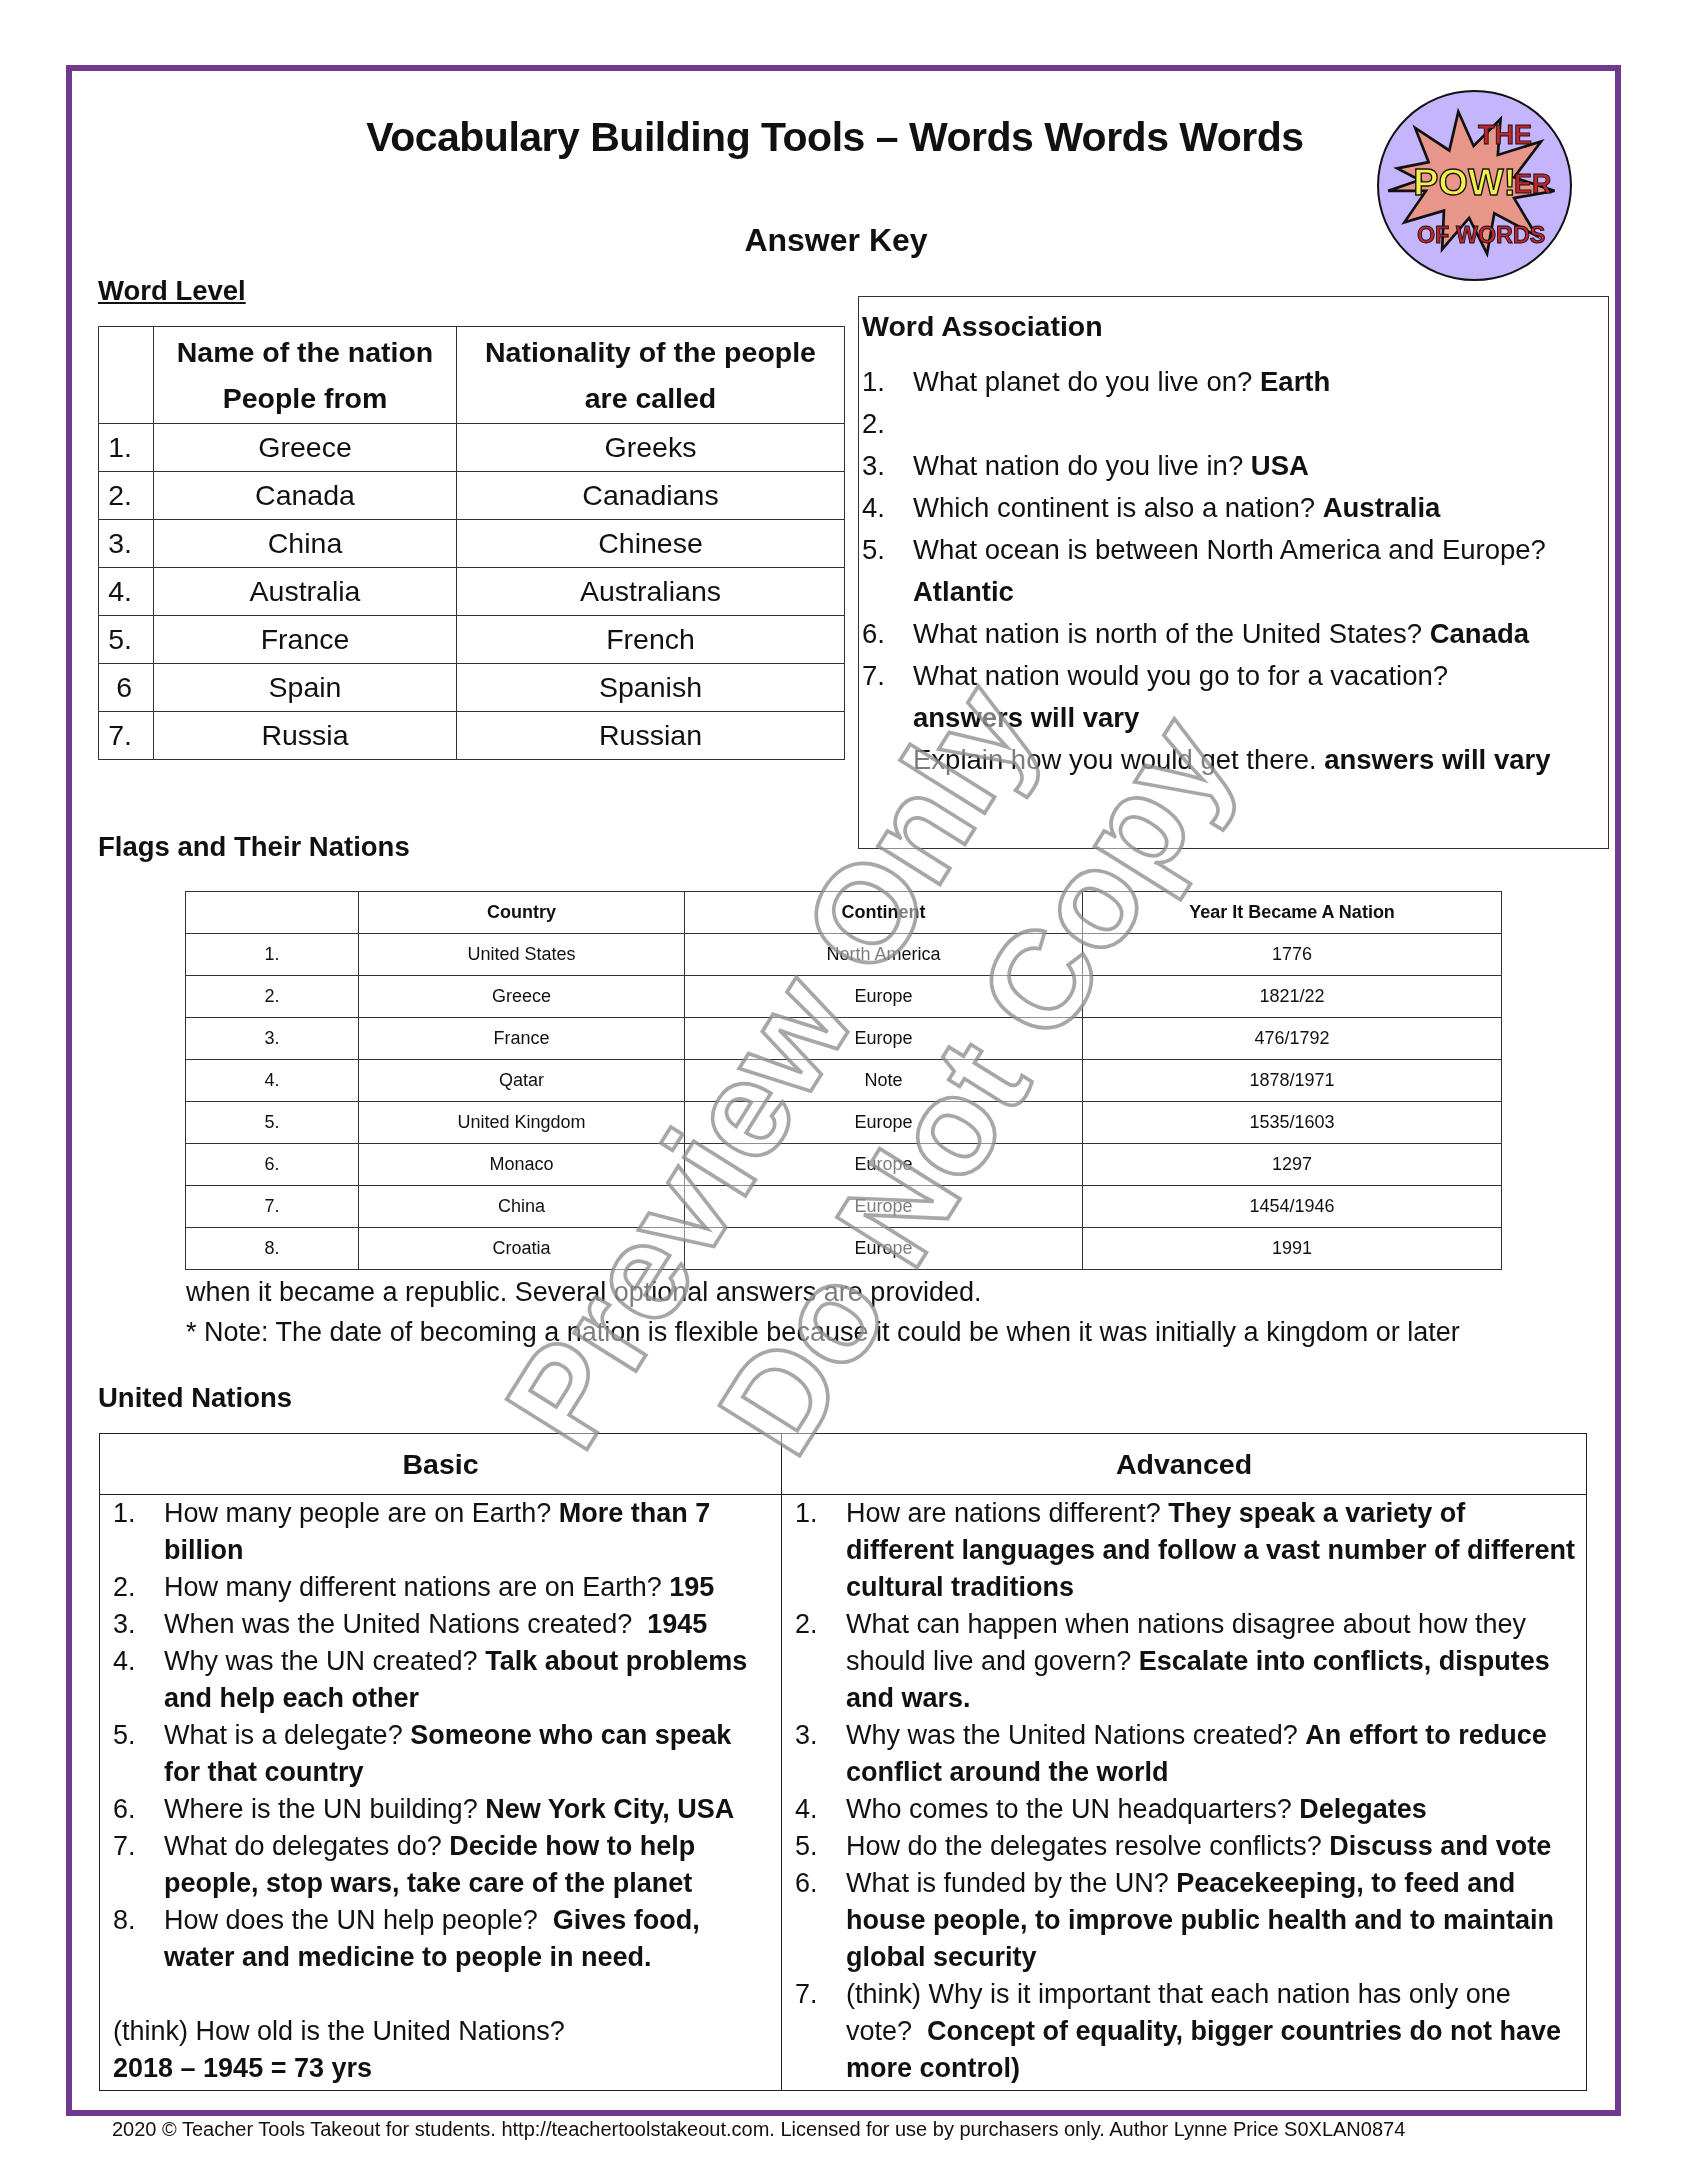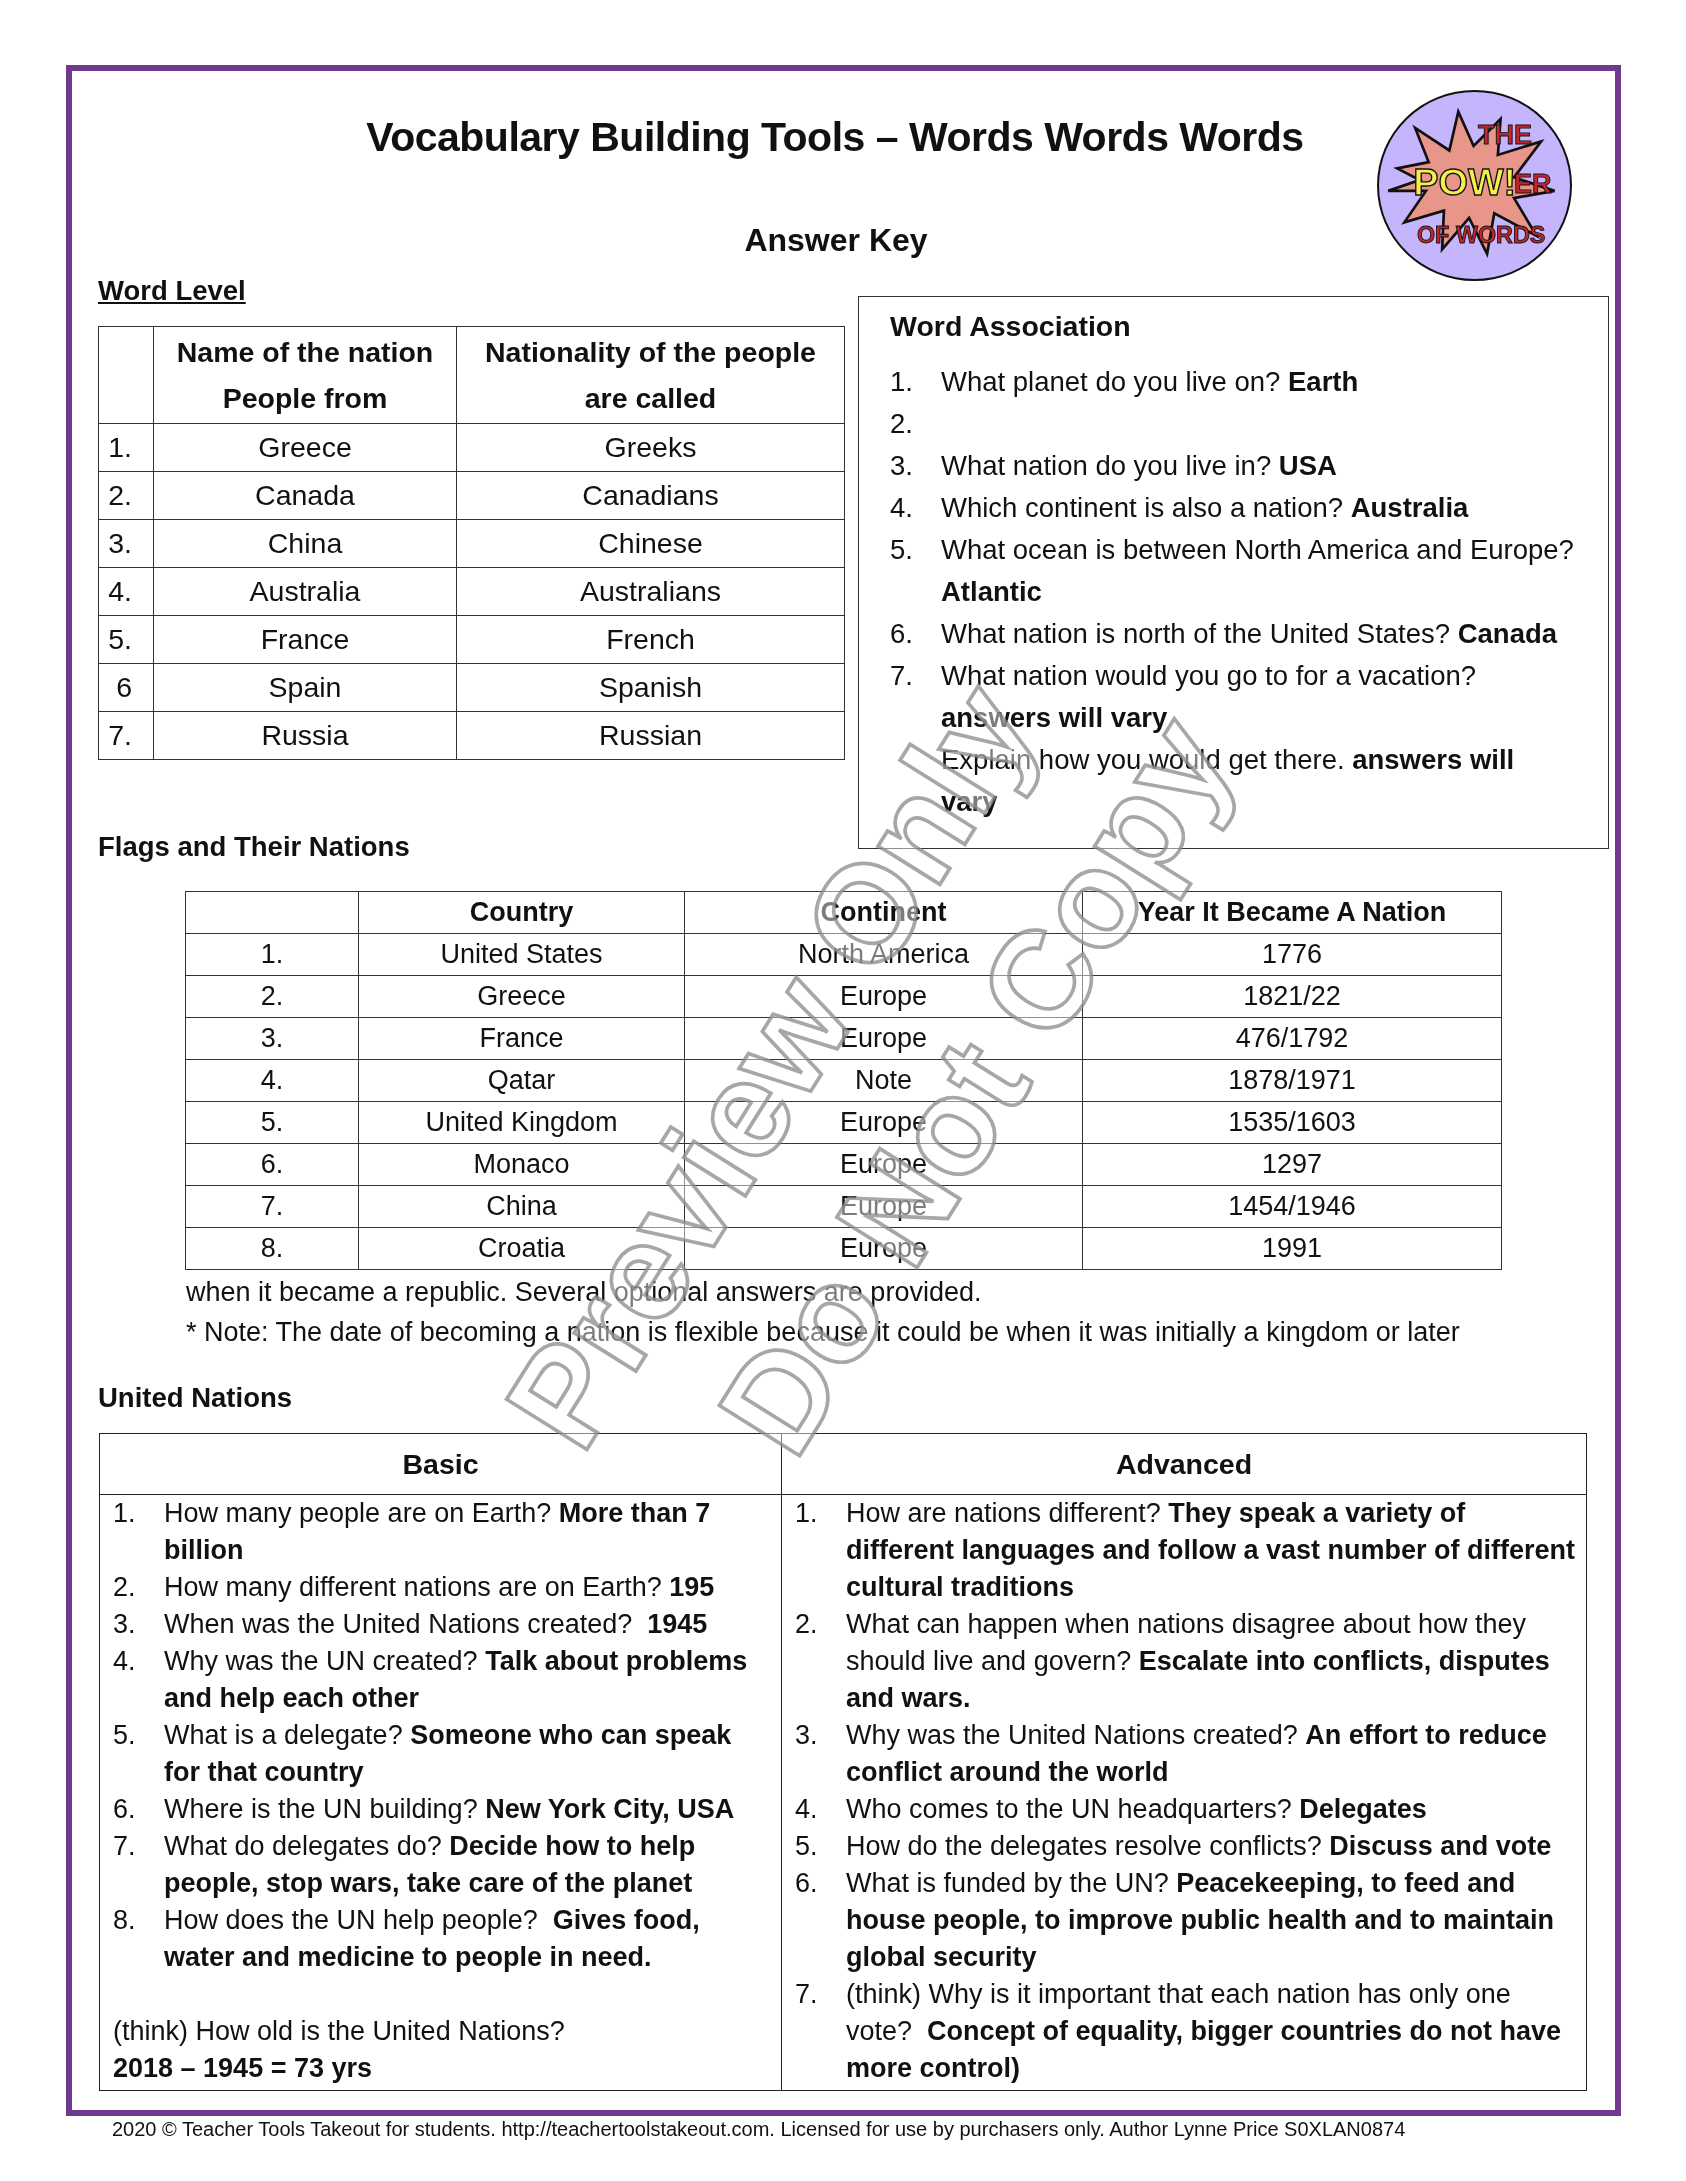--- a/index.html
+++ b/index.html
@@ -38,33 +38,33 @@
   .wl-table td, .wl-table th {
     border: 1.8px solid #333; text-align: center; height: 48px; padding: 0 3.7px;
   }
   .wl-table th { font-weight: bold; line-height: 46px; padding-top: 1.8px; padding-bottom: 1.8px; }
   .wl-table .num { width: 55px; text-align: left; padding-left: 9.2px; }
   .wl-table .col1 { width: 303px; }
 
   
   .wa-box {
     position: absolute; left: 858px; top: 296px; width: 751px; height: 553px;
-    border: 1.8px solid #333; padding: 13px 31px;
+    border: 1.8px solid #333; padding: 13px 3px;
   }
   .wa-box h3 { font-size: 28.5px; font-weight: bold; margin-bottom: 18.4px; }
   .wa-list { list-style: none; font-size: 27.5px; line-height: 42px; }
   .wa-list li { display: flex; }
   .wa-list .n { width: 51px; flex: none; }
   .wa-list .ans { font-weight: bold; }
   .wa-list .block { display: block; }
 
   
   .fl-table {
     position: absolute; left: 185px; top: 891px; width: 1317px;
-    border-collapse: collapse; font-size: 27px;
+    border-collapse: collapse; font-size: 18px;
   }
   .fl-table td, .fl-table th {
     border: 1.8px solid #333; text-align: center; height: 42px; padding: 0 3.7px;
   }
   .fl-table th { font-weight: bold; }
   .fl-note {
     position: absolute; left: 186px; top: 1272px; width: 1341px;
     font-size: 27px; line-height: 40px;
   }
 

